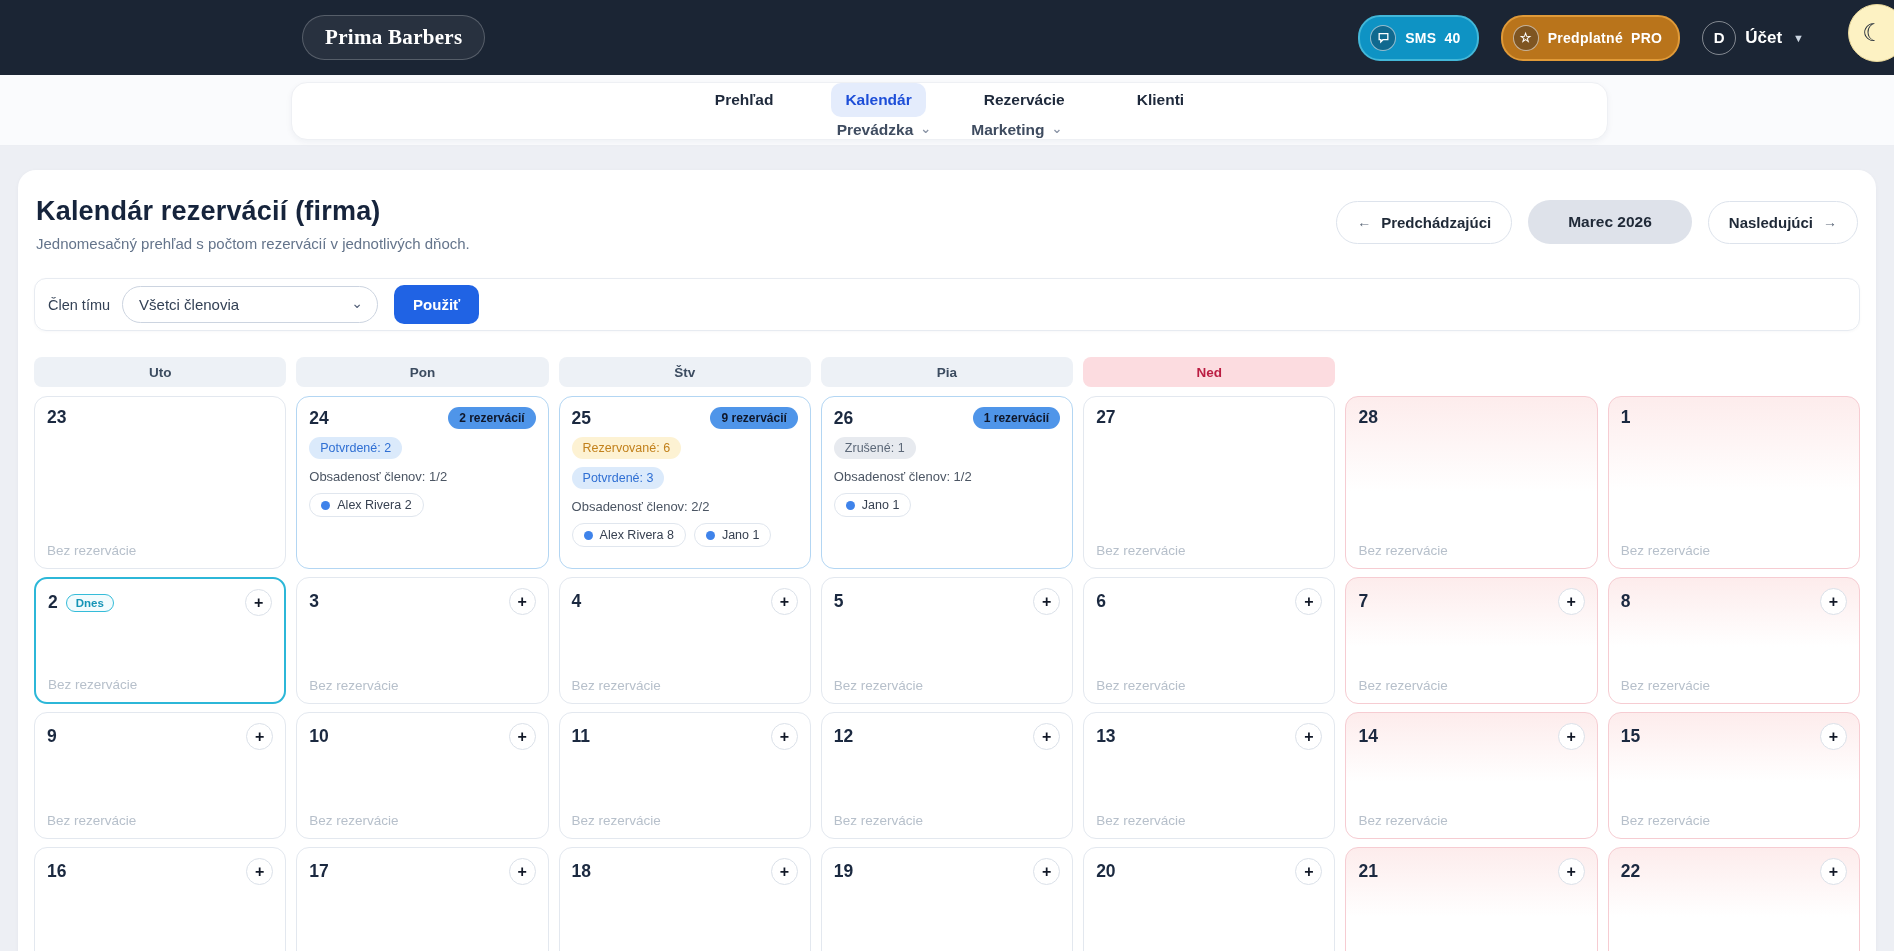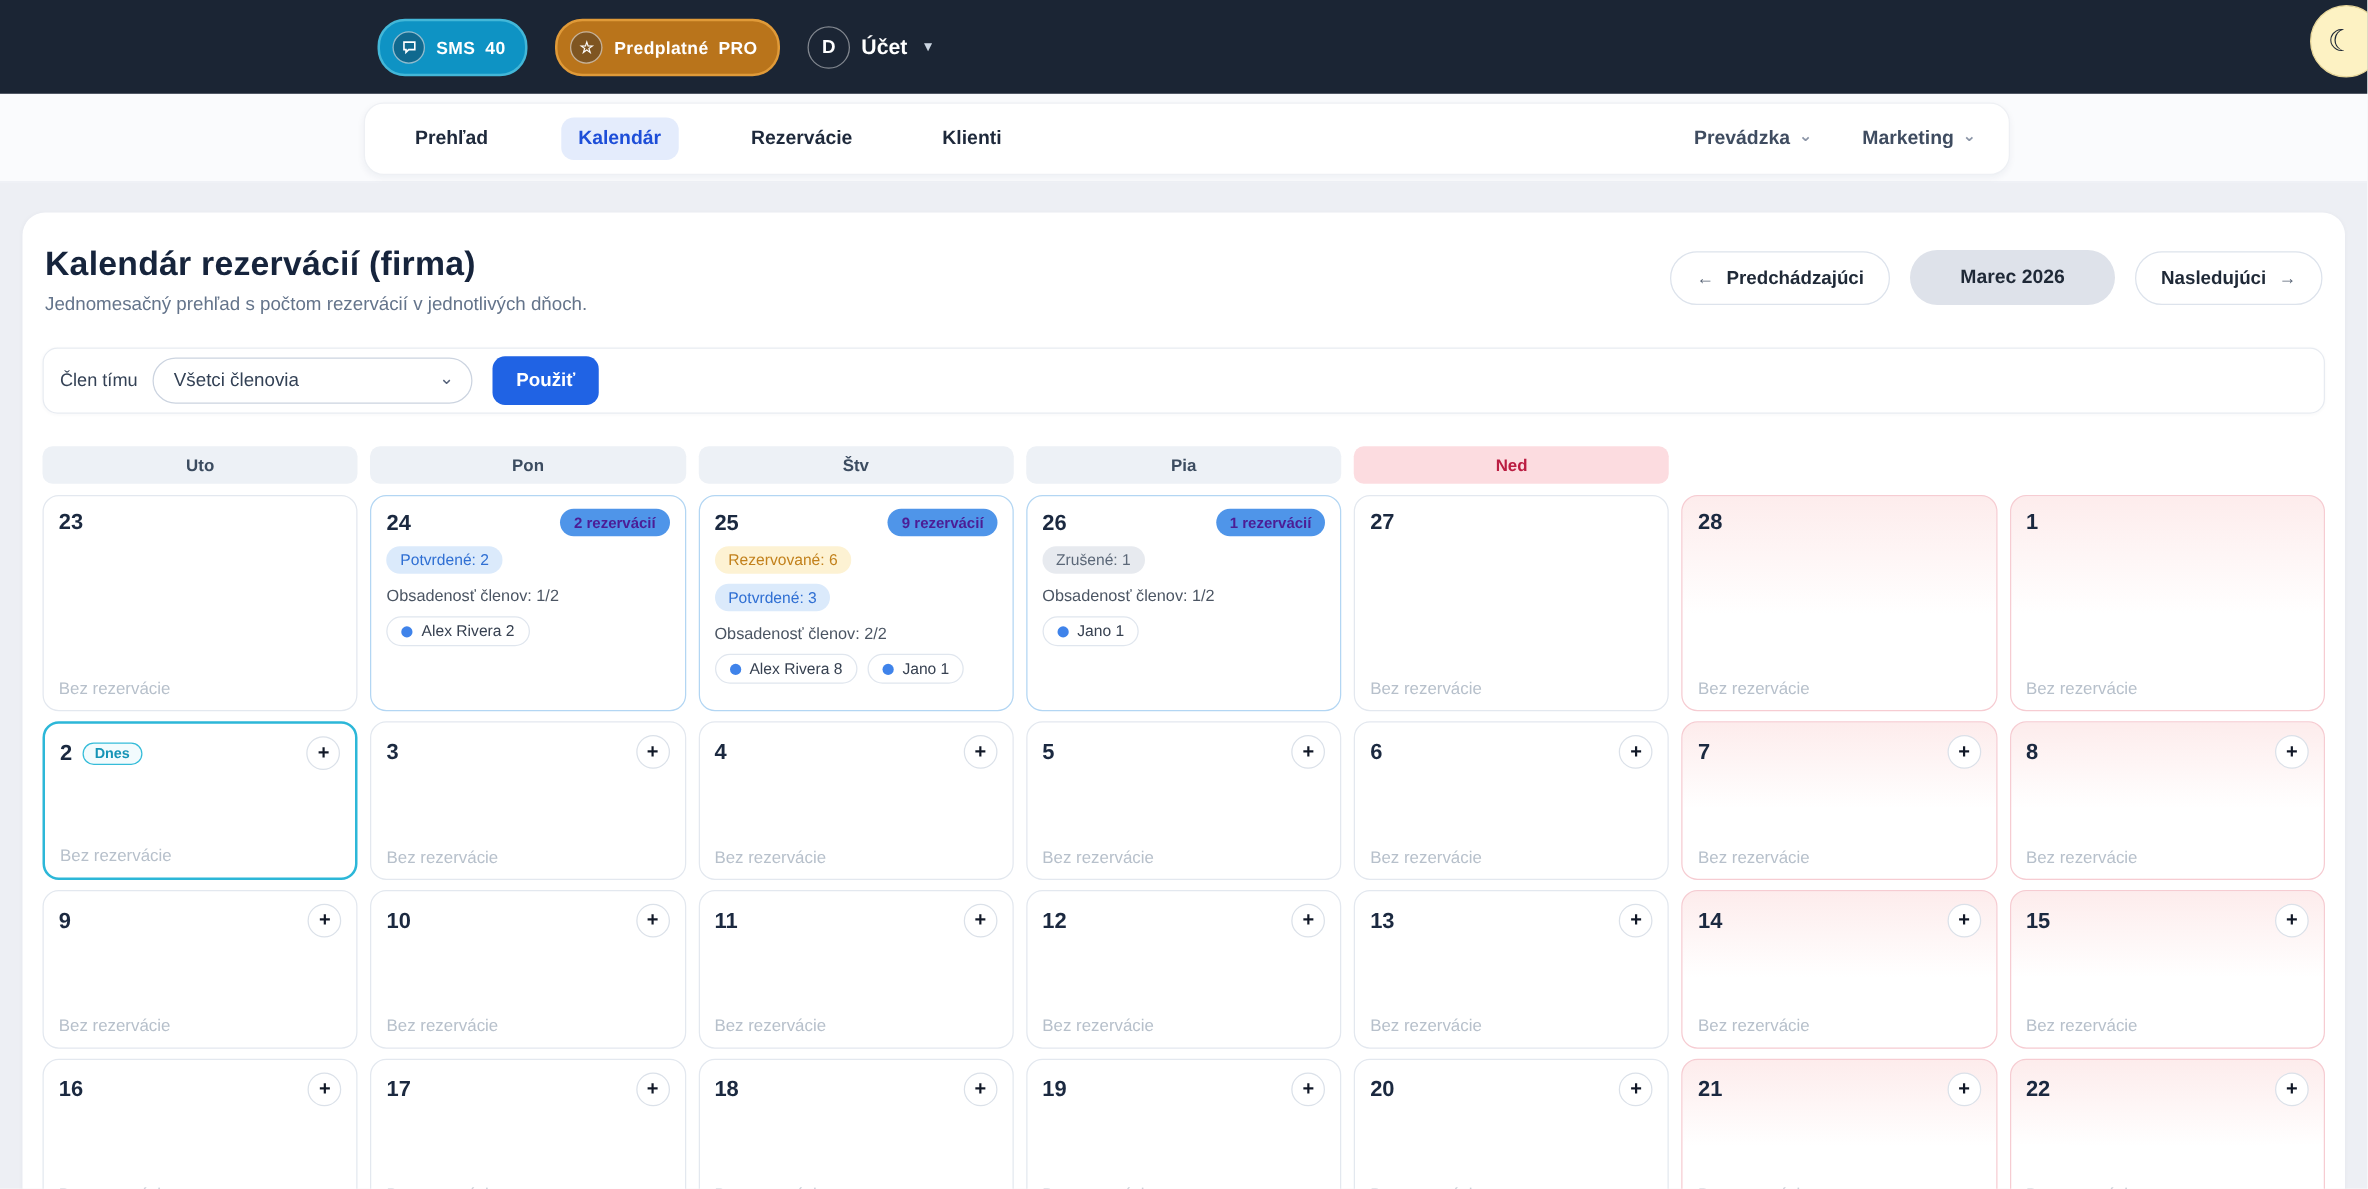--- a/index.html
+++ b/index.html
@@ -56,21 +56,21 @@
     cursor: pointer;
   }
   .moon-glyph { font-family: "DejaVu Sans", sans-serif; font-size: 24px; color: #1b2534; margin-right: 8px; }
 
   
   .nav-strip { background: #fafbfd; height: 71px; border-bottom: 1px solid #eceef3; }
   .nav-card {
     position: relative; top: 7px; margin-left: 291px; width: 1317px; height: 58px;
     background: #ffffff; border: 1px solid #eef0f4; border-radius: 16px;
     box-shadow: 0 2px 6px rgba(25,40,70,0.05);
-    display: flex; align-items: center; justify-content: space-between; padding: 0 26px;
+    display: flex; align-items: center; justify-content: space-between; padding: 0 26px; flex-direction: column;
   }
   .nav-left { display: flex; align-items: center; gap: 44px; }
   .nav-item { font-size: 15.5px; font-weight: bold; color: #1e293b; cursor: pointer; padding: 8px 14px; border-radius: 10px; }
   .nav-item.active { color: #1d4ed8; background: #e4ecfc; }
   .nav-right { display: flex; align-items: center; gap: 40px; }
   .nav-drop { font-size: 15.5px; font-weight: bold; color: #3f4c60; cursor: pointer; display: flex; align-items: center; gap: 7px; }
   .chev { font-family: "DejaVu Sans", sans-serif; font-size: 13px; color: #8a94a6; position: relative; top: -2px; }
 
   
   .main-card {
@@ -136,21 +136,21 @@
     background: #fff; border: 1px solid #e3e8ef; border-radius: 13px;
     padding: 10px 12px; display: flex; flex-direction: column; position: relative;
     cursor: pointer;
   }
   .cell.reserved { border-color: #b3d6f3; }
   .cell.weekend { border-color: #f6ccd2; background: linear-gradient(180deg, #fdecec 0%, #ffffff 55%); }
   .cell.today { border: 2px solid #2cb7d8; }
   .cell-top { display: flex; align-items: center; gap: 8px; }
   .day-num { font-size: 17.5px; font-weight: bold; color: #1b2940; }
   .count-badge {
-    margin-left: auto; background: #4f95e9; color: #4c1d95;
+    margin-left: auto; background: #4f95e9; color: #0f172a;
     font-size: 12px; font-weight: bold; border-radius: 11px; padding: 4px 11px;
   }
   .today-badge {
     border: 1.5px solid #35bcd9; color: #1594b6; background: #f2fbfd;
     font-size: 11.5px; font-weight: bold; border-radius: 11px; padding: 2px 9px;
   }
   .plus-btn {
     margin-left: auto; width: 27px; height: 27px; border-radius: 50%;
     background: #fff; border: 1px solid #dbe1e9;
     display: flex; align-items: center; justify-content: center;
@@ -170,20 +170,21 @@
     border: 1px solid #e0e6ee; border-radius: 14px; padding: 4px 11px;
     font-size: 12.5px; color: #374151; background: #fff;
   }
   .member-dot { width: 9px; height: 9px; border-radius: 50%; background: #3f83ea; }
   .none-text { margin-top: auto; font-size: 13.5px; color: #b7c0cb; }
 </style>
 </head>
 <body>
 
 <header class="topbar">
+  <div class="logo-pill">Prima Barbers</div>
   <div class="topbar-right">
     <div class="badge-pill badge-sms">
       <span class="badge-icon-circle">
         <svg width="13" height="13" viewBox="0 0 24 24" fill="none" stroke="#ffffff" stroke-width="2.4">
           <path d="M4 5 h16 v11 h-9 l-4 4 v-4 h-3 z"></path>
         </svg>
       </span>
       <span class="badge-text">
         <span>SMS</span>
         <span>40</span>

